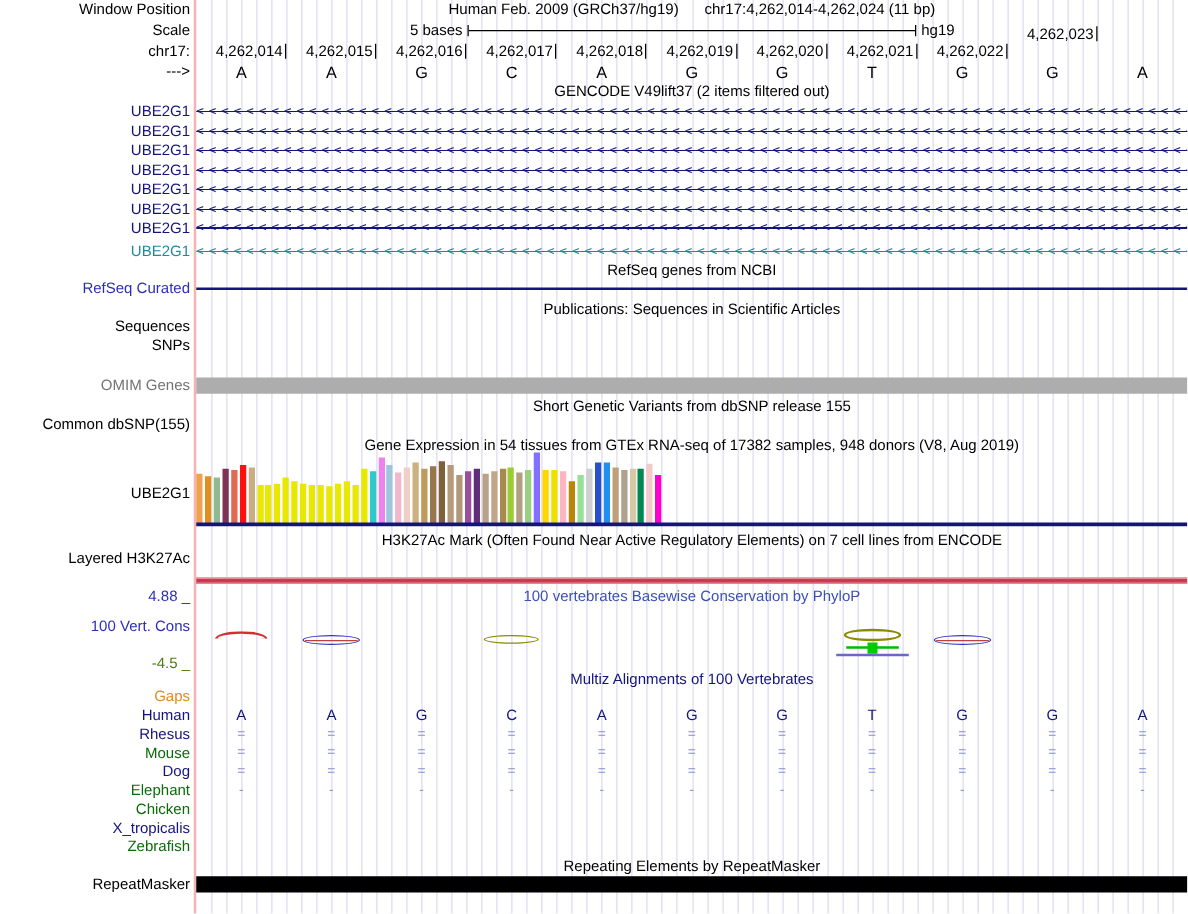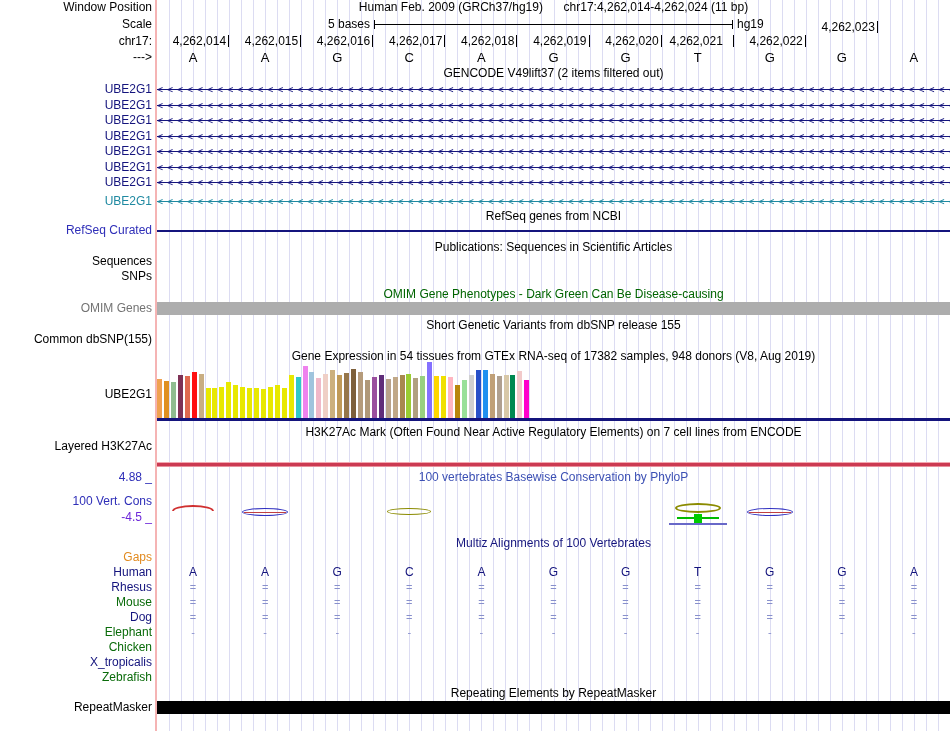--- a/index.html
+++ b/index.html
@@ -113,21 +113,21 @@
 
   <div class="llabel" style="top:35px">chr17:</div>
   <div id="numbers-row">
       <div class="numcell tick" style="left: 157px; top: 35px; width: 72.09px;">4,262,014</div>
       <div class="numcell tick" style="left: 229.09px; top: 35px; width: 72.09px;">4,262,015</div>
       <div class="numcell tick" style="left: 301.18px; top: 35px; width: 72px;">4,262,016</div>
       <div class="numcell tick" style="left: 373.27px; top: 35px; width: 72.09px;">4,262,017</div>
       <div class="numcell tick" style="left: 445.36px; top: 35px; width: 72.09px;">4,262,018</div>
       <div class="numcell tick" style="left: 517.45px; top: 35px; width: 72.09px;">4,262,019</div>
       <div class="numcell tick" style="left: 589.55px; top: 35px; width: 72.09px;">4,262,020</div>
-      <div class="numcell tick" style="left: 661.64px; top: 35px; width: 72.09px; text-align: center;">4,262,021</div>
+      <div class="numcell tick" style="left: 661.64px; top: 35px; width: 72.09px;">4,262,021</div>
       <div class="numcell tick" style="left: 733.73px; top: 35px; width: 72.09px;">4,262,022</div>
       <div class="numcell tick" style="left: 805.82px; top: 21px; width: 72.09px;">4,262,023</div>
     </div>
 
   <div class="llabel" style="top:51px">---&gt;</div>
   <div id="bases-row"></div>
 
   <div class="ctitle" style="top:67px">GENCODE V49lift37 (2 items filtered out)</div>
   <div id="transcripts">
       <div class="llabel" style="top: 83px; color: rgb(20, 20, 125);">UBE2G1</div>
@@ -149,21 +149,20 @@
     </div>
 
   <div class="ctitle" style="top:210px">RefSeq genes from NCBI</div>
   <div class="llabel" style="top:224px;color:#2e2eb8">RefSeq Curated</div>
   <div class="hbar" style="top:230px;height:2px;background:#14147d"></div>
 
   <div class="ctitle" style="top:241px">Publications: Sequences in Scientific Articles</div>
   <div class="llabel" style="top:255px">Sequences</div>
   <div class="llabel" style="top:270px">SNPs</div>
 
-  <div class="ctitle" style="top:288px;color:#006400">OMIM Gene Phenotypes - Dark Green Can Be Disease-causing</div>
   <div class="llabel" style="top:302px;color:#737373">OMIM Genes</div>
   <div class="hbar" style="top:302px;height:13px;background:#adadad"></div>
 
   <div class="ctitle" style="top:319px">Short Genetic Variants from dbSNP release 155</div>
   <div class="llabel" style="top:333px">Common dbSNP(155)</div>
 
   <div class="ctitle" style="top:350px">Gene Expression in 54 tissues from GTEx RNA-seq of 17382 samples, 948 donors (V8, Aug 2019)</div>
   <div class="llabel" style="top:388px">UBE2G1</div>
   <div id="gtex-bars">
       <div style="position: absolute; left: 157px; top: 379px; width: 5px; height: 40px; background: rgb(240, 161, 80);"></div>
@@ -223,21 +222,21 @@
     </div>
   <div class="hbar" style="top:418px;height:3px;background:#14147d"></div>
 
   <div class="ctitle" style="top:426px">H3K27Ac Mark (Often Found Near Active Regulatory Elements) on 7 cell lines from ENCODE</div>
   <div class="llabel" style="top:440px">Layered H3K27Ac</div>
   <div class="hbar" style="top:462px;height:3px;background:#cc3a52;border-top:1px solid #f2a8b0;border-bottom:1px solid #e8909c"></div>
 
   <div class="ctitle" style="top:471px;color:#3c50b4">100 vertebrates Basewise Conservation by PhyloP</div>
   <div class="llabel" style="top:471px;color:#2e2eb8">4.88 _</div>
   <div class="llabel" style="top:495px;color:#2e2eb8">100 Vert. Cons</div>
-  <div class="llabel" style="top:511px;color:#6d28d9">-4.5 _</div>
+  <div class="llabel" style="top:524px;color:#4d7c0f">-4.5 _</div>
   <div id="phylop-glyphs">
       <div class="glyph" style="left: 172.045px; top: 505px; width: 42px; height: 6px; border-top: 2px solid rgb(208, 48, 48); border-right: 2px solid rgb(208, 48, 48); border-bottom: none; border-left: 2px solid rgb(208, 48, 48); border-image: initial; border-radius: 50% 50% 0px 0px / 100% 100% 0px 0px;"></div>
       <div class="glyph" style="left: 242.136px; top: 508px; width: 46px; height: 8px; border: 1px solid rgb(48, 48, 192); border-radius: 50%;"></div>
       <div class="glyph" style="left: 244.136px; top: 512px; width: 42px; height: 1px; background: rgb(192, 64, 64);"></div>
       <div class="glyph" style="left: 387.318px; top: 508px; width: 44px; height: 7px; border: 1px solid rgb(139, 139, 0); border-radius: 50%;"></div>
       <div class="glyph" style="left: 674.682px; top: 503px; width: 46px; height: 10px; border: 2px solid rgb(139, 139, 0); border-radius: 50%;"></div>
       <div class="glyph" style="left: 676.682px; top: 517px; width: 42px; height: 2px; background: rgb(0, 187, 0);"></div>
       <div class="glyph" style="left: 693.682px; top: 514px; width: 8px; height: 9px; background: rgb(0, 204, 0);"></div>
       <div class="glyph" style="left: 668.682px; top: 523px; width: 58px; height: 2px; background: rgb(104, 104, 200);"></div>
       <div class="glyph" style="left: 746.773px; top: 508px; width: 46px; height: 8px; border: 1px solid rgb(48, 48, 192); border-radius: 50%;"></div>

